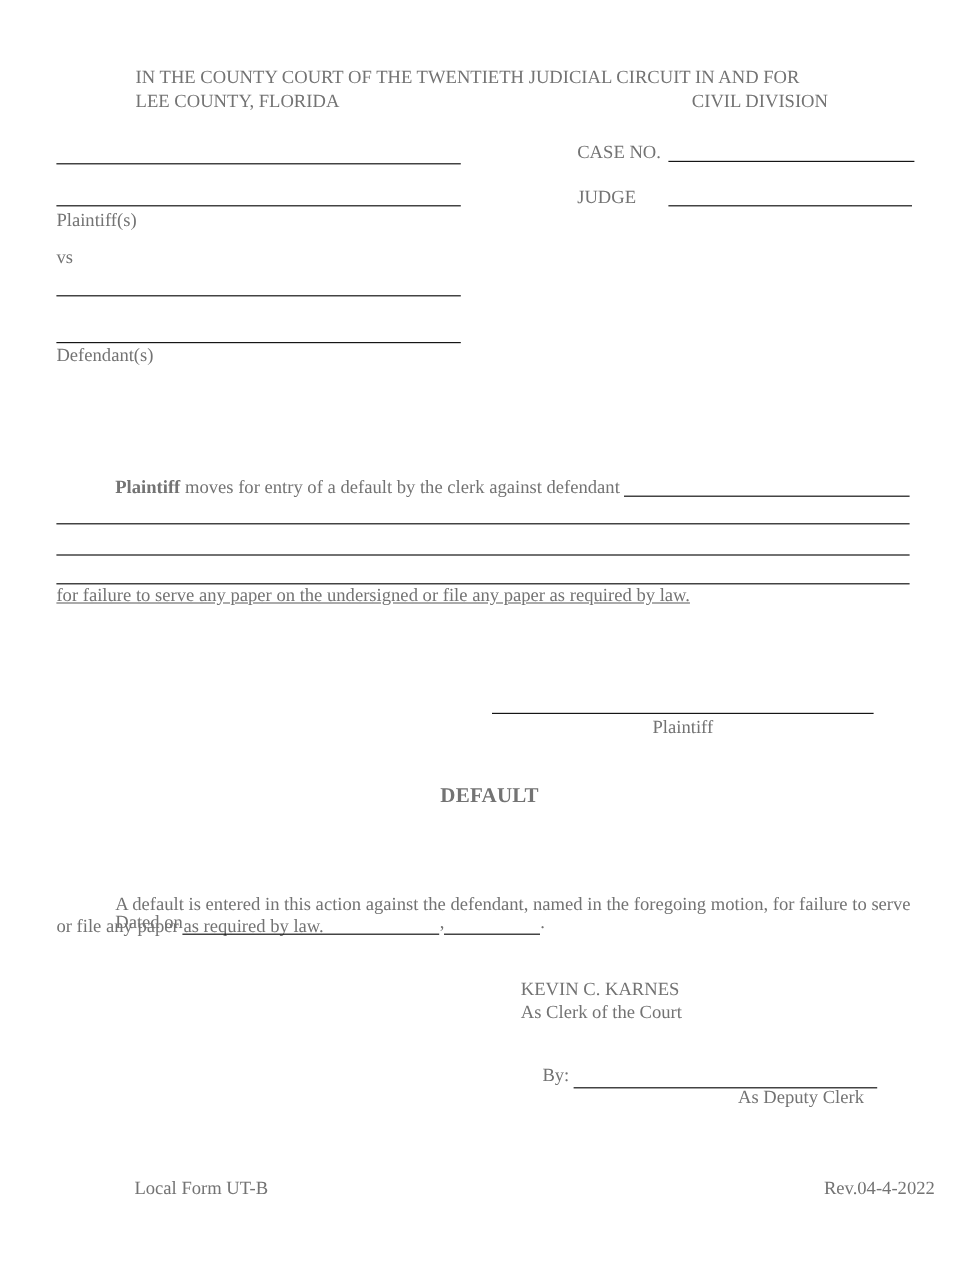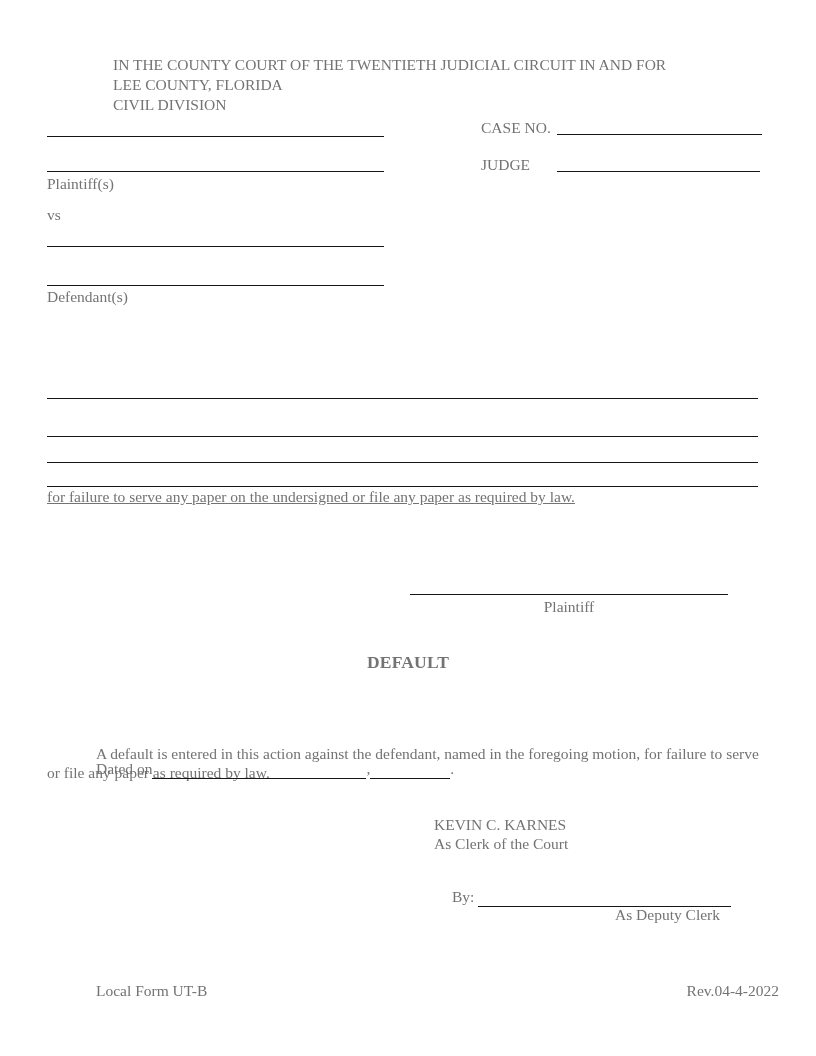--- a/index.html
+++ b/index.html
@@ -17,21 +17,21 @@
   .abs{position:absolute;}
   .nowrap{white-space:nowrap;}
   .bold{font-weight:bold;}
   .center{text-align:center;}
   
   .rule{border-bottom:1.5px solid #161616;}
   .ul{display:inline-block;border-bottom:1.5px solid #161616;vertical-align:baseline;}
   .fill-line{flex:1 1 auto;border-bottom:1.5px solid #161616;margin-bottom:2px;}
   .heading{font-weight:bold;font-size:17.5px;letter-spacing:.2px;}
   .flexrow{display:flex;align-items:flex-end;}
-  .sb{display:flex;justify-content:space-between;flex-direction:column;}
+  .sb{display:flex;justify-content:space-between;}
 </style>
 </head>
 <body>
 
 <div class="page">
 
   <div class="abs" style="left:113px;top:55px;width:577px;line-height:20px;">
     <div class="nowrap">IN THE COUNTY COURT OF THE TWENTIETH JUDICIAL CIRCUIT IN AND FOR</div>
     <div class="sb">
       <span>LEE COUNTY, FLORIDA</span>
@@ -47,20 +47,21 @@
   <div class="abs rule" style="left:47px;top:256px;width:337px;height:29px;"></div>
   <div class="abs" style="left:47px;top:288px;">Defendant(s)</div>
 
   <div class="abs" style="left:481px;top:119px;">CASE NO.</div>
   <div class="abs rule" style="left:557px;top:119px;width:205px;height:15px;"></div>
   <div class="abs" style="left:481px;top:156px;">JUDGE</div>
   <div class="abs rule" style="left:557px;top:156px;width:203px;height:15px;"></div>
 
 
   <div class="abs flexrow" style="left:47px;top:398px;width:711px;">
+    <span class="nowrap" style="padding-left:49px;"><span class="bold">Plaintiff</span><span> moves for entry of a default by the clerk against defendant</span>&nbsp;</span>
     <span class="fill-line"></span>
   </div>
 
   <div class="abs rule" style="left:47px;top:412px;width:711px;height:24px;"></div>
   <div class="abs rule" style="left:47px;top:438px;width:711px;height:24px;"></div>
   <div class="abs rule" style="left:47px;top:462px;width:711px;height:24px;"></div>
 
   <div class="abs" style="left:47px;top:488px;width:711px;text-decoration:underline;">for failure to serve any paper on the undersigned or file any paper as required by law.</div>
 
   <div class="abs rule" style="left:410px;top:565px;width:318px;height:29px;"></div>
@@ -76,16 +77,16 @@
 
   <div class="abs" style="left:434px;top:815px;line-height:19px;">
     <div>KEVIN C. KARNES</div>
     <div>As Clerk of the Court</div>
   </div>
   <div class="abs nowrap" style="left:434px;top:888px;margin-left:18px;">
     <span>By:</span>&nbsp;<span class="ul" style="width:253px;">&nbsp;</span>
   </div>
   <div class="abs center" style="left:465px;top:906px;width:255px;text-align:right;">As Deputy Clerk</div>
 
-  <div class="abs" style="left:96px;top:982px;font-family:Liberation Serif, serif;">Local Form UT-B</div>
+  <div class="abs" style="left:112px;top:982px;font-family:Liberation Serif, serif;">Local Form UT-B</div>
   <div class="abs" style="right:66px;top:982px;">Rev.04-4-2022</div>
 
 </div>
 
 </body></html>

